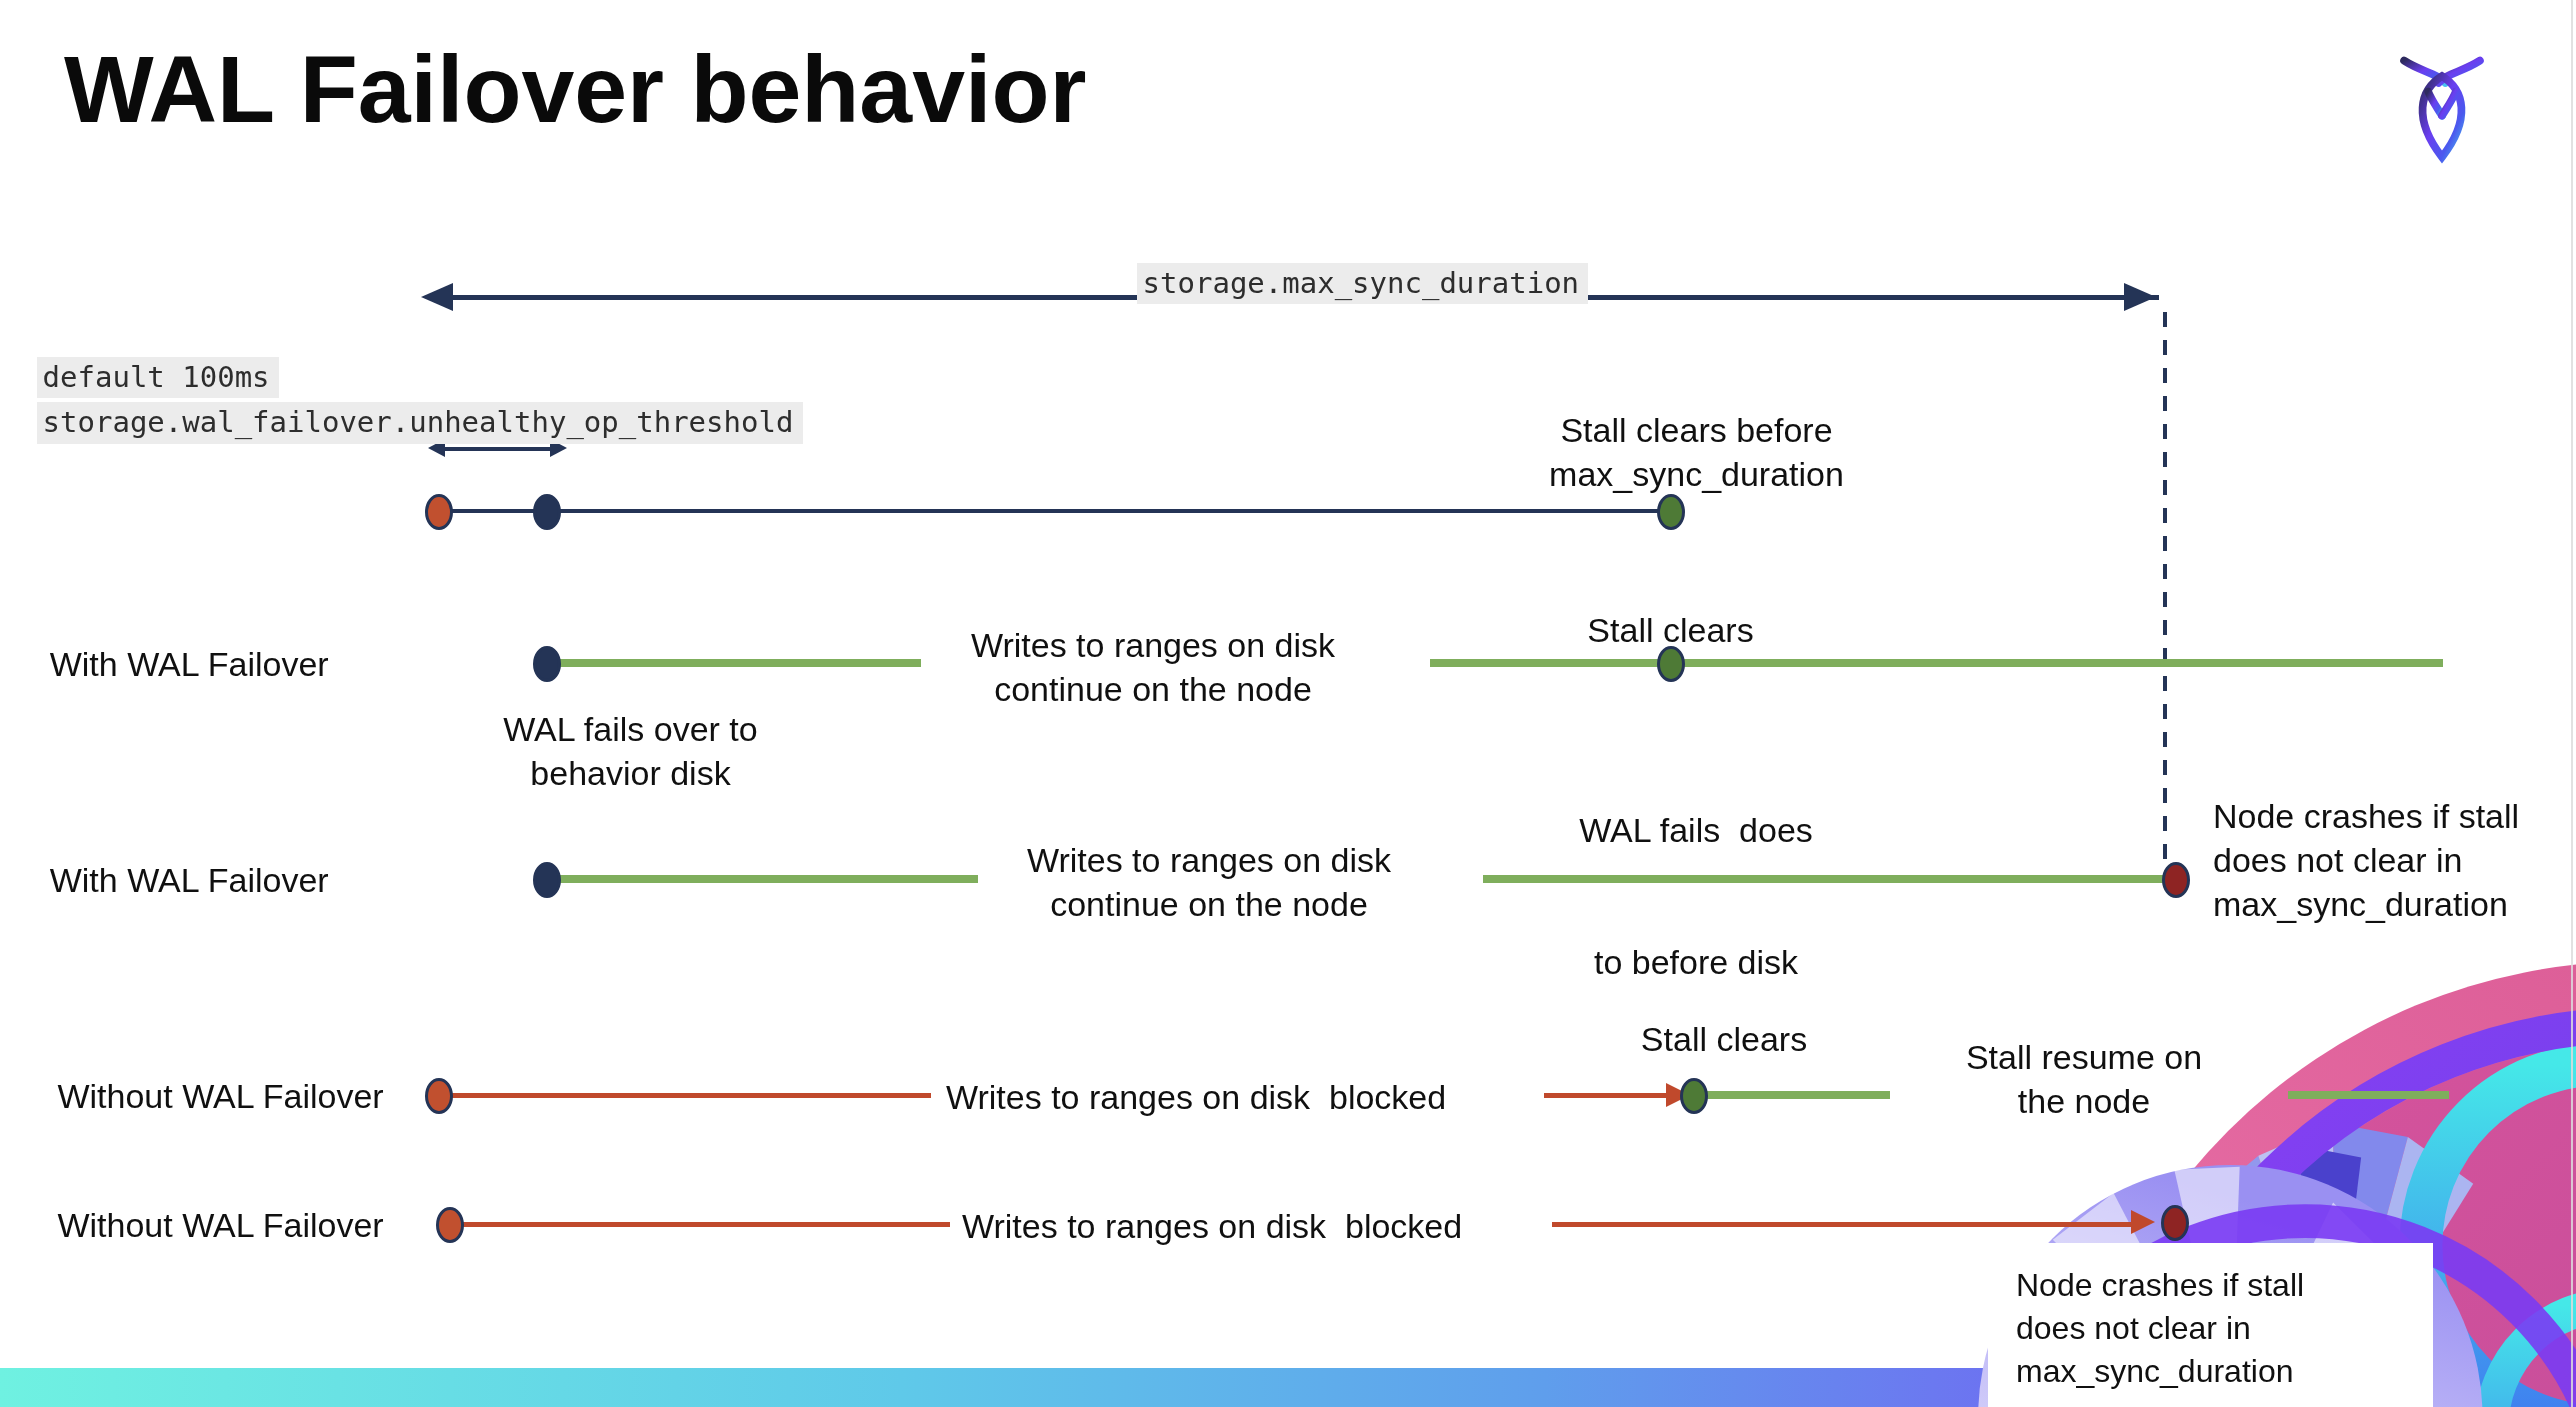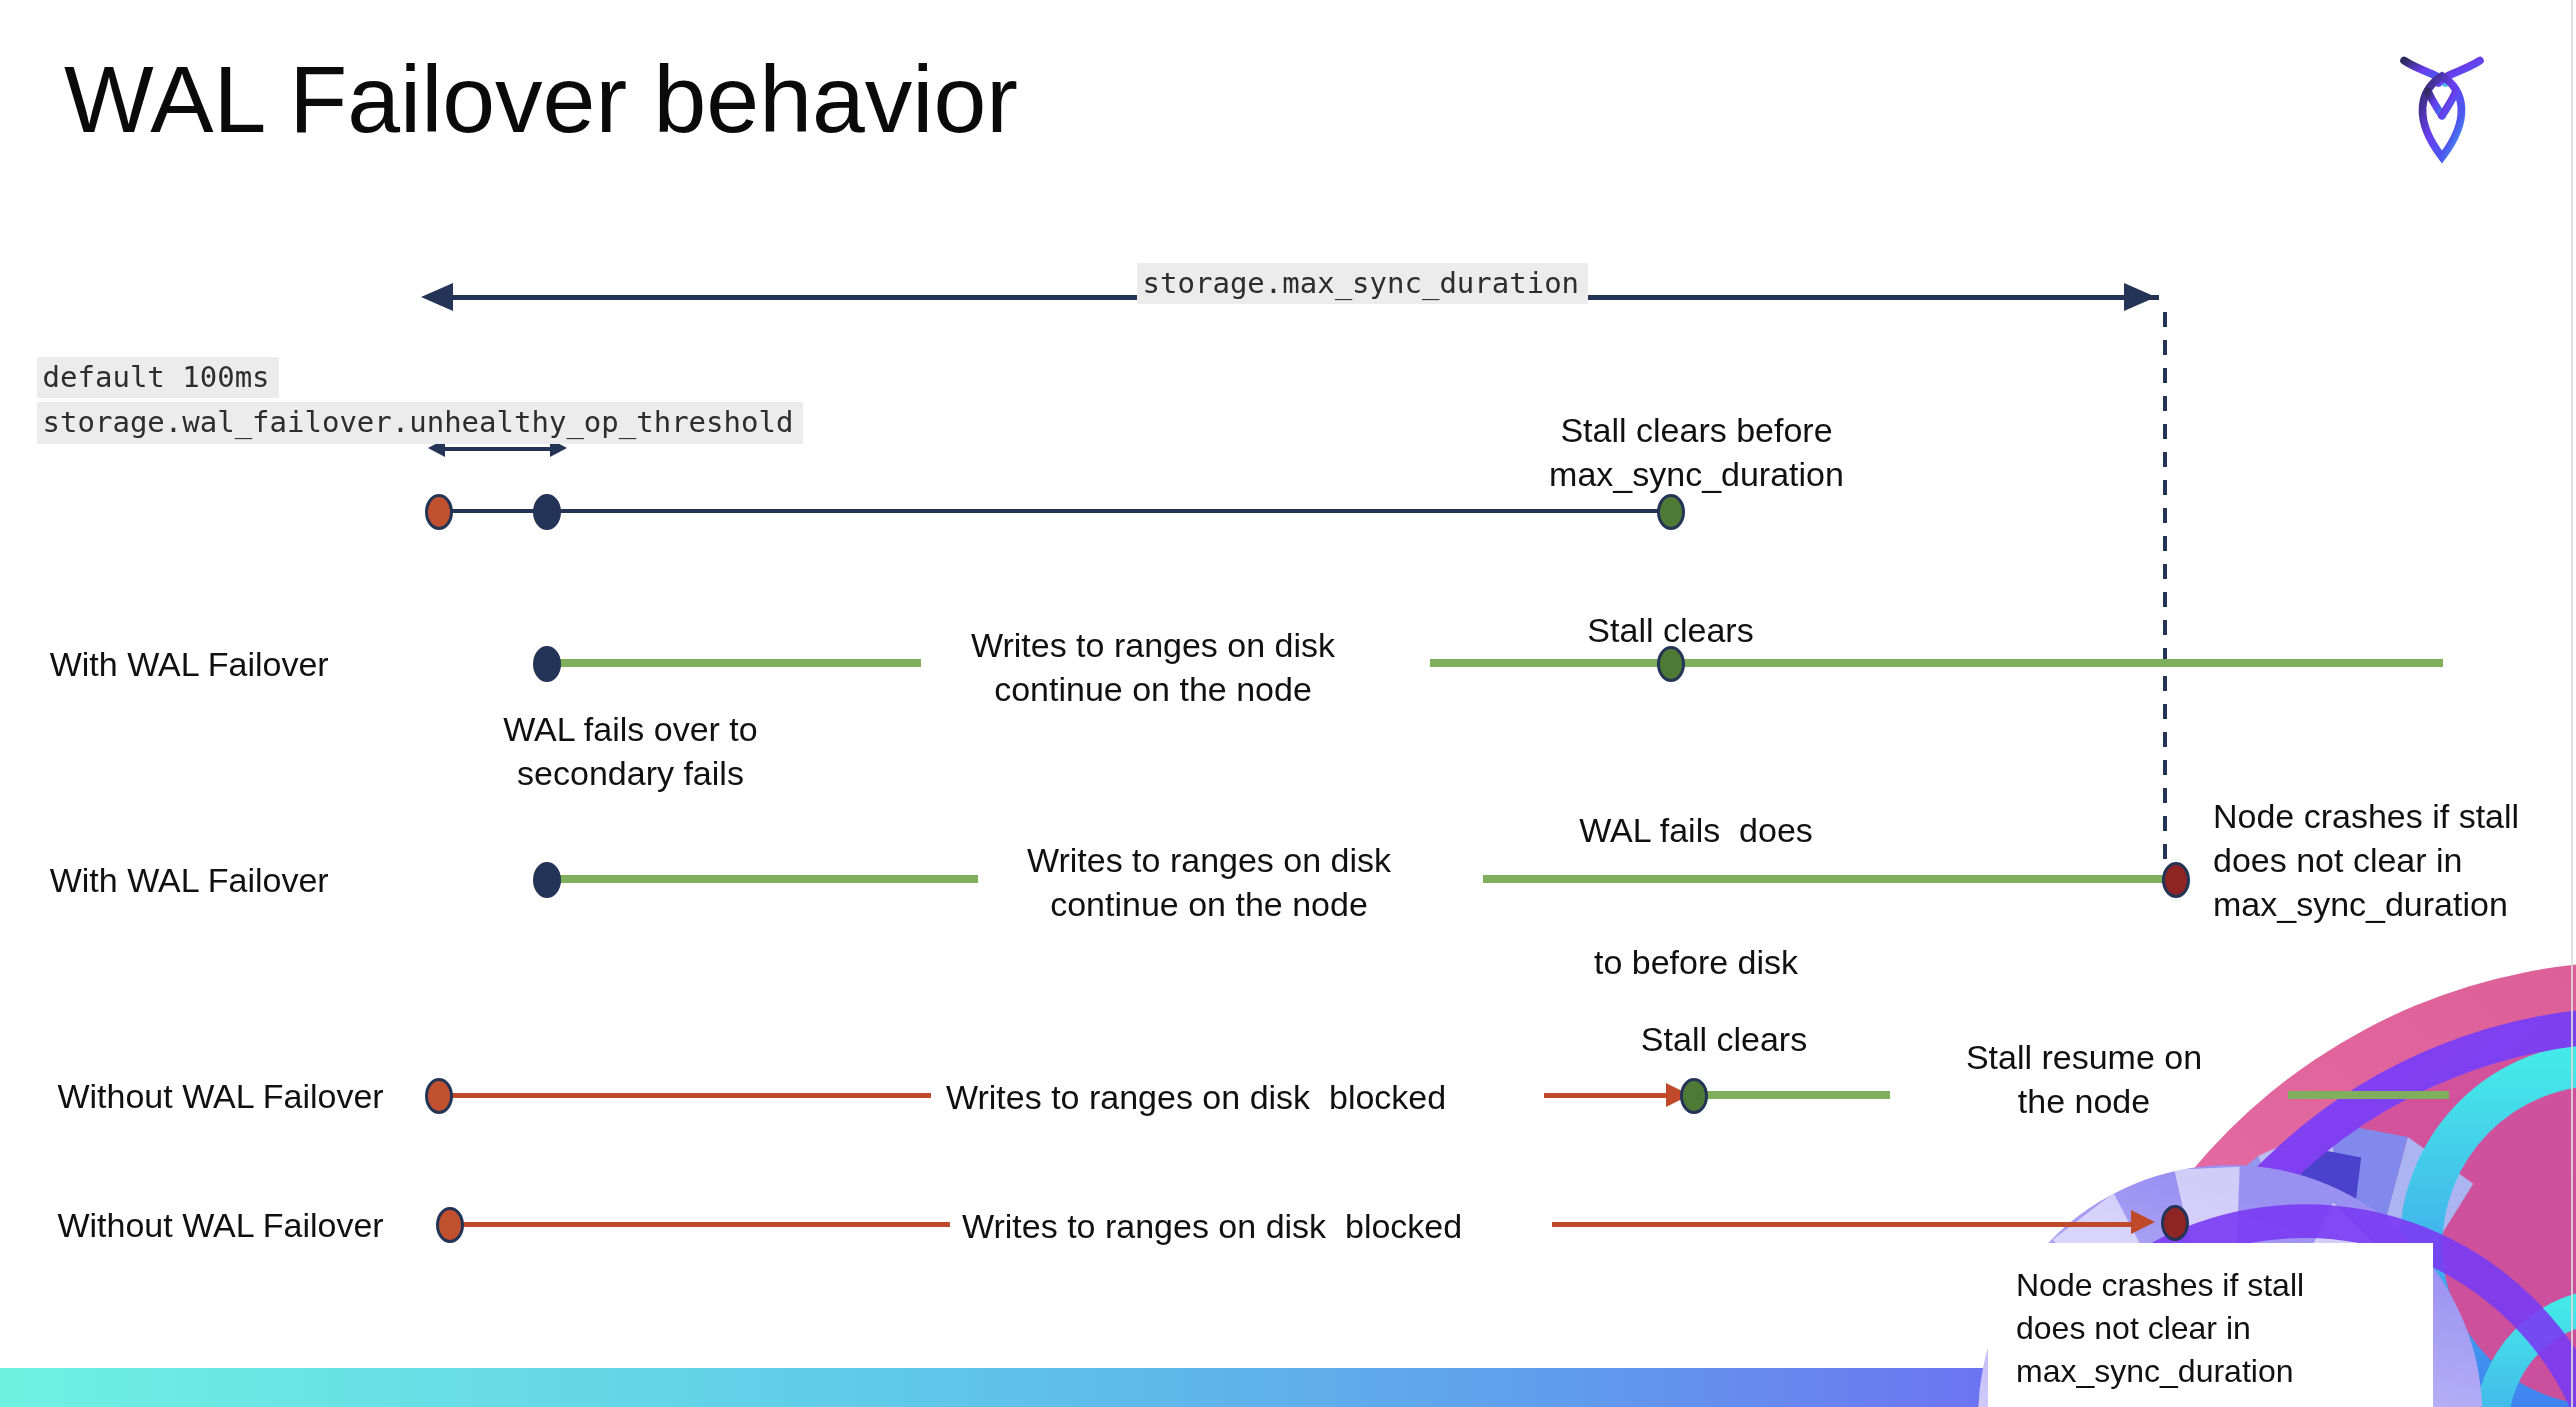--- a/index.html
+++ b/index.html
@@ -11,21 +11,21 @@
     --dark-red:#8e2423;
     --tag-bg:#ececec;
     --ink:#101010;
   }
   html,body{margin:0;padding:0;background:#ffffff;}
   #slide{
     position:relative;width:2576px;height:1408px;overflow:hidden;background:#ffffff;
     font-family:"Liberation Sans",sans-serif;color:var(--ink);
   }
   .title{
-    position:absolute;left:64px;top:45px;font-size:95px;font-weight:400;
+    position:absolute;left:64px;top:35px;font-size:95px;font-weight:700;
     letter-spacing:0px;color:#0a0a0a;
   }
   
   .tagblock{position:absolute;z-index:4;}
   .tagline{margin:0 0 3.7px 0;}
   .tag{
     display:inline-block;background:var(--tag-bg);
     font-family:"DejaVu Sans Mono",monospace;font-size:29px;color:#2d2d2d;
     padding:2.8px 9.3px 4.7px 5.6px;white-space:pre;
   }
@@ -170,21 +170,21 @@
     <div>max_sync_duration</div>
   </div>
 
   <div class="rowlabel" style="left:18.7px;top:644px;width:310px;">With WAL Failover</div>
   <div class="hline green-line" style="left:547px;top:659px;width:374px;"></div>
   <div class="hline green-line" style="left:1430px;top:659px;width:1013px;"></div>
   <div class="dot dot-navy" style="left:533px;top:646px;"></div>
   <div class="dot dot-green" style="left:1657px;top:646px;"></div>
   <div class="note center" style="left:481px;top:707px;width:299px;">
     <div>WAL fails over to</div>
-    <div>secondary fails</div>
+    <div>behavior disk</div>
   </div>
   <div class="note center" style="left:935px;top:623px;width:436px;">
     <div>Writes to ranges on disk</div>
     <div>continue on the node</div>
   </div>
   <div class="note center" style="left:1577px;top:608px;width:187px;">Stall clears</div>
   <div class="note center pre" style="left:1555px;top:720px;width:282px;">
     <div class="pre">WAL fails  does</div>
     <div>to before disk</div>
   </div>

